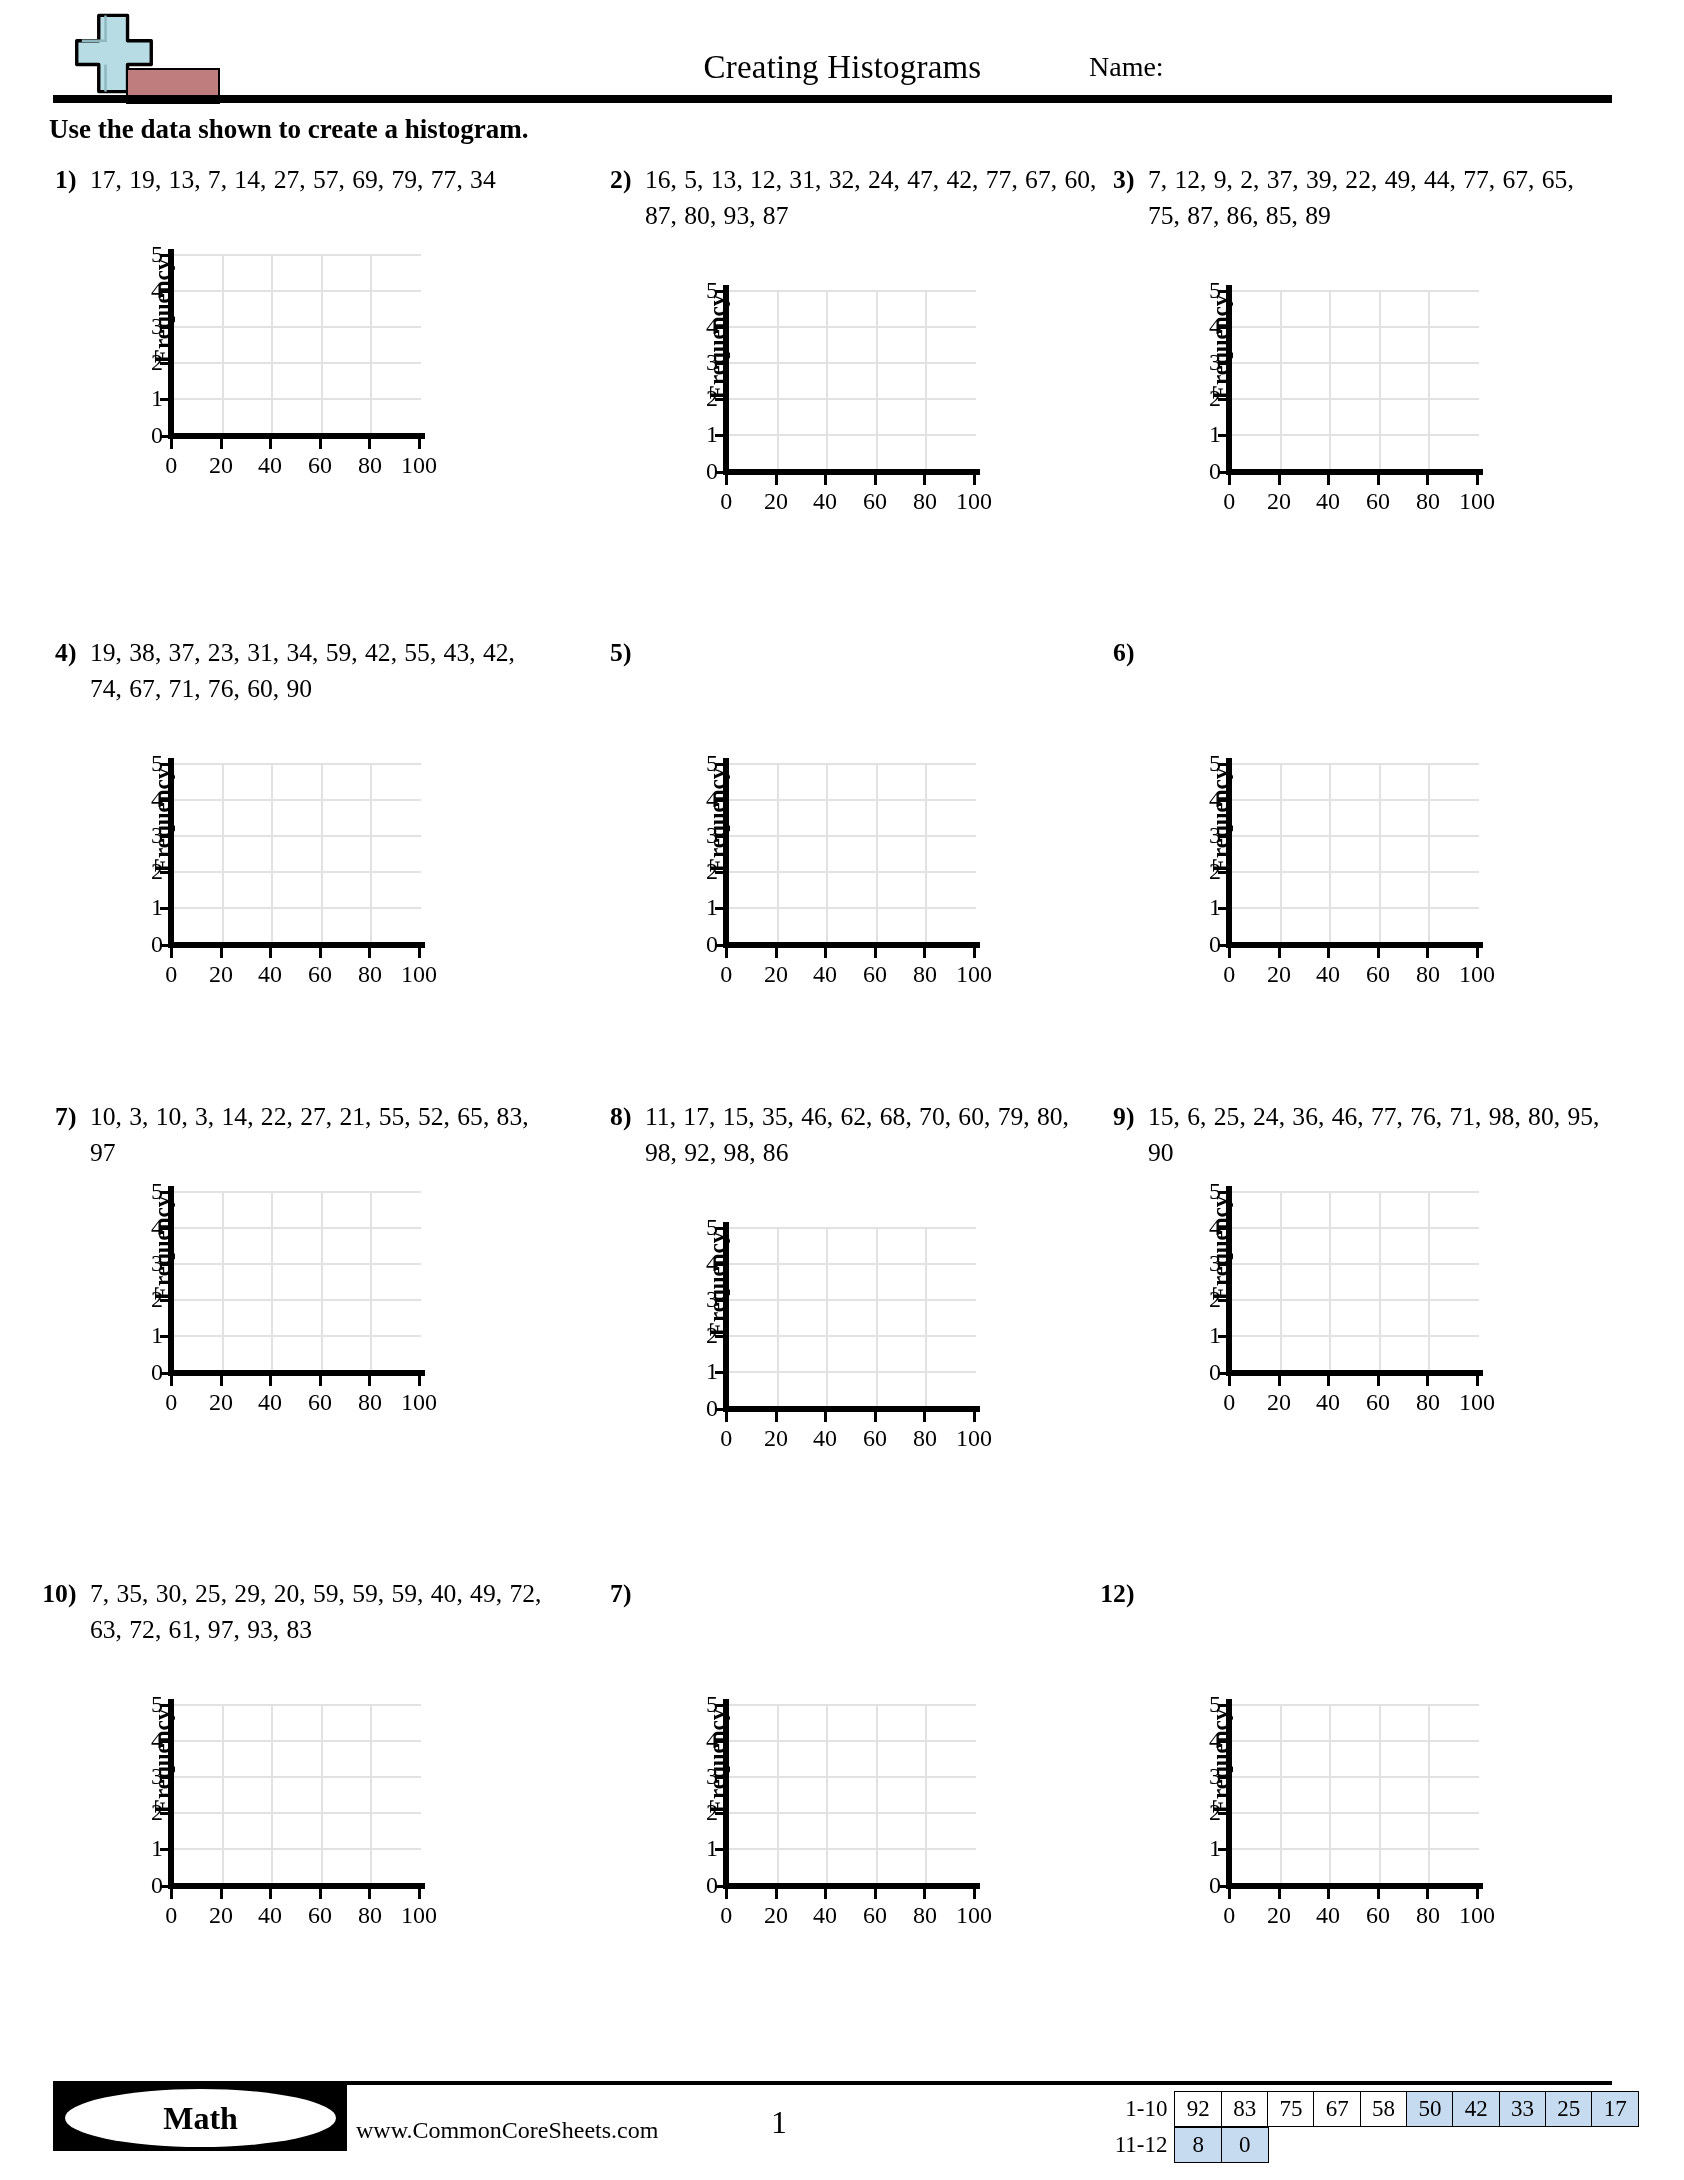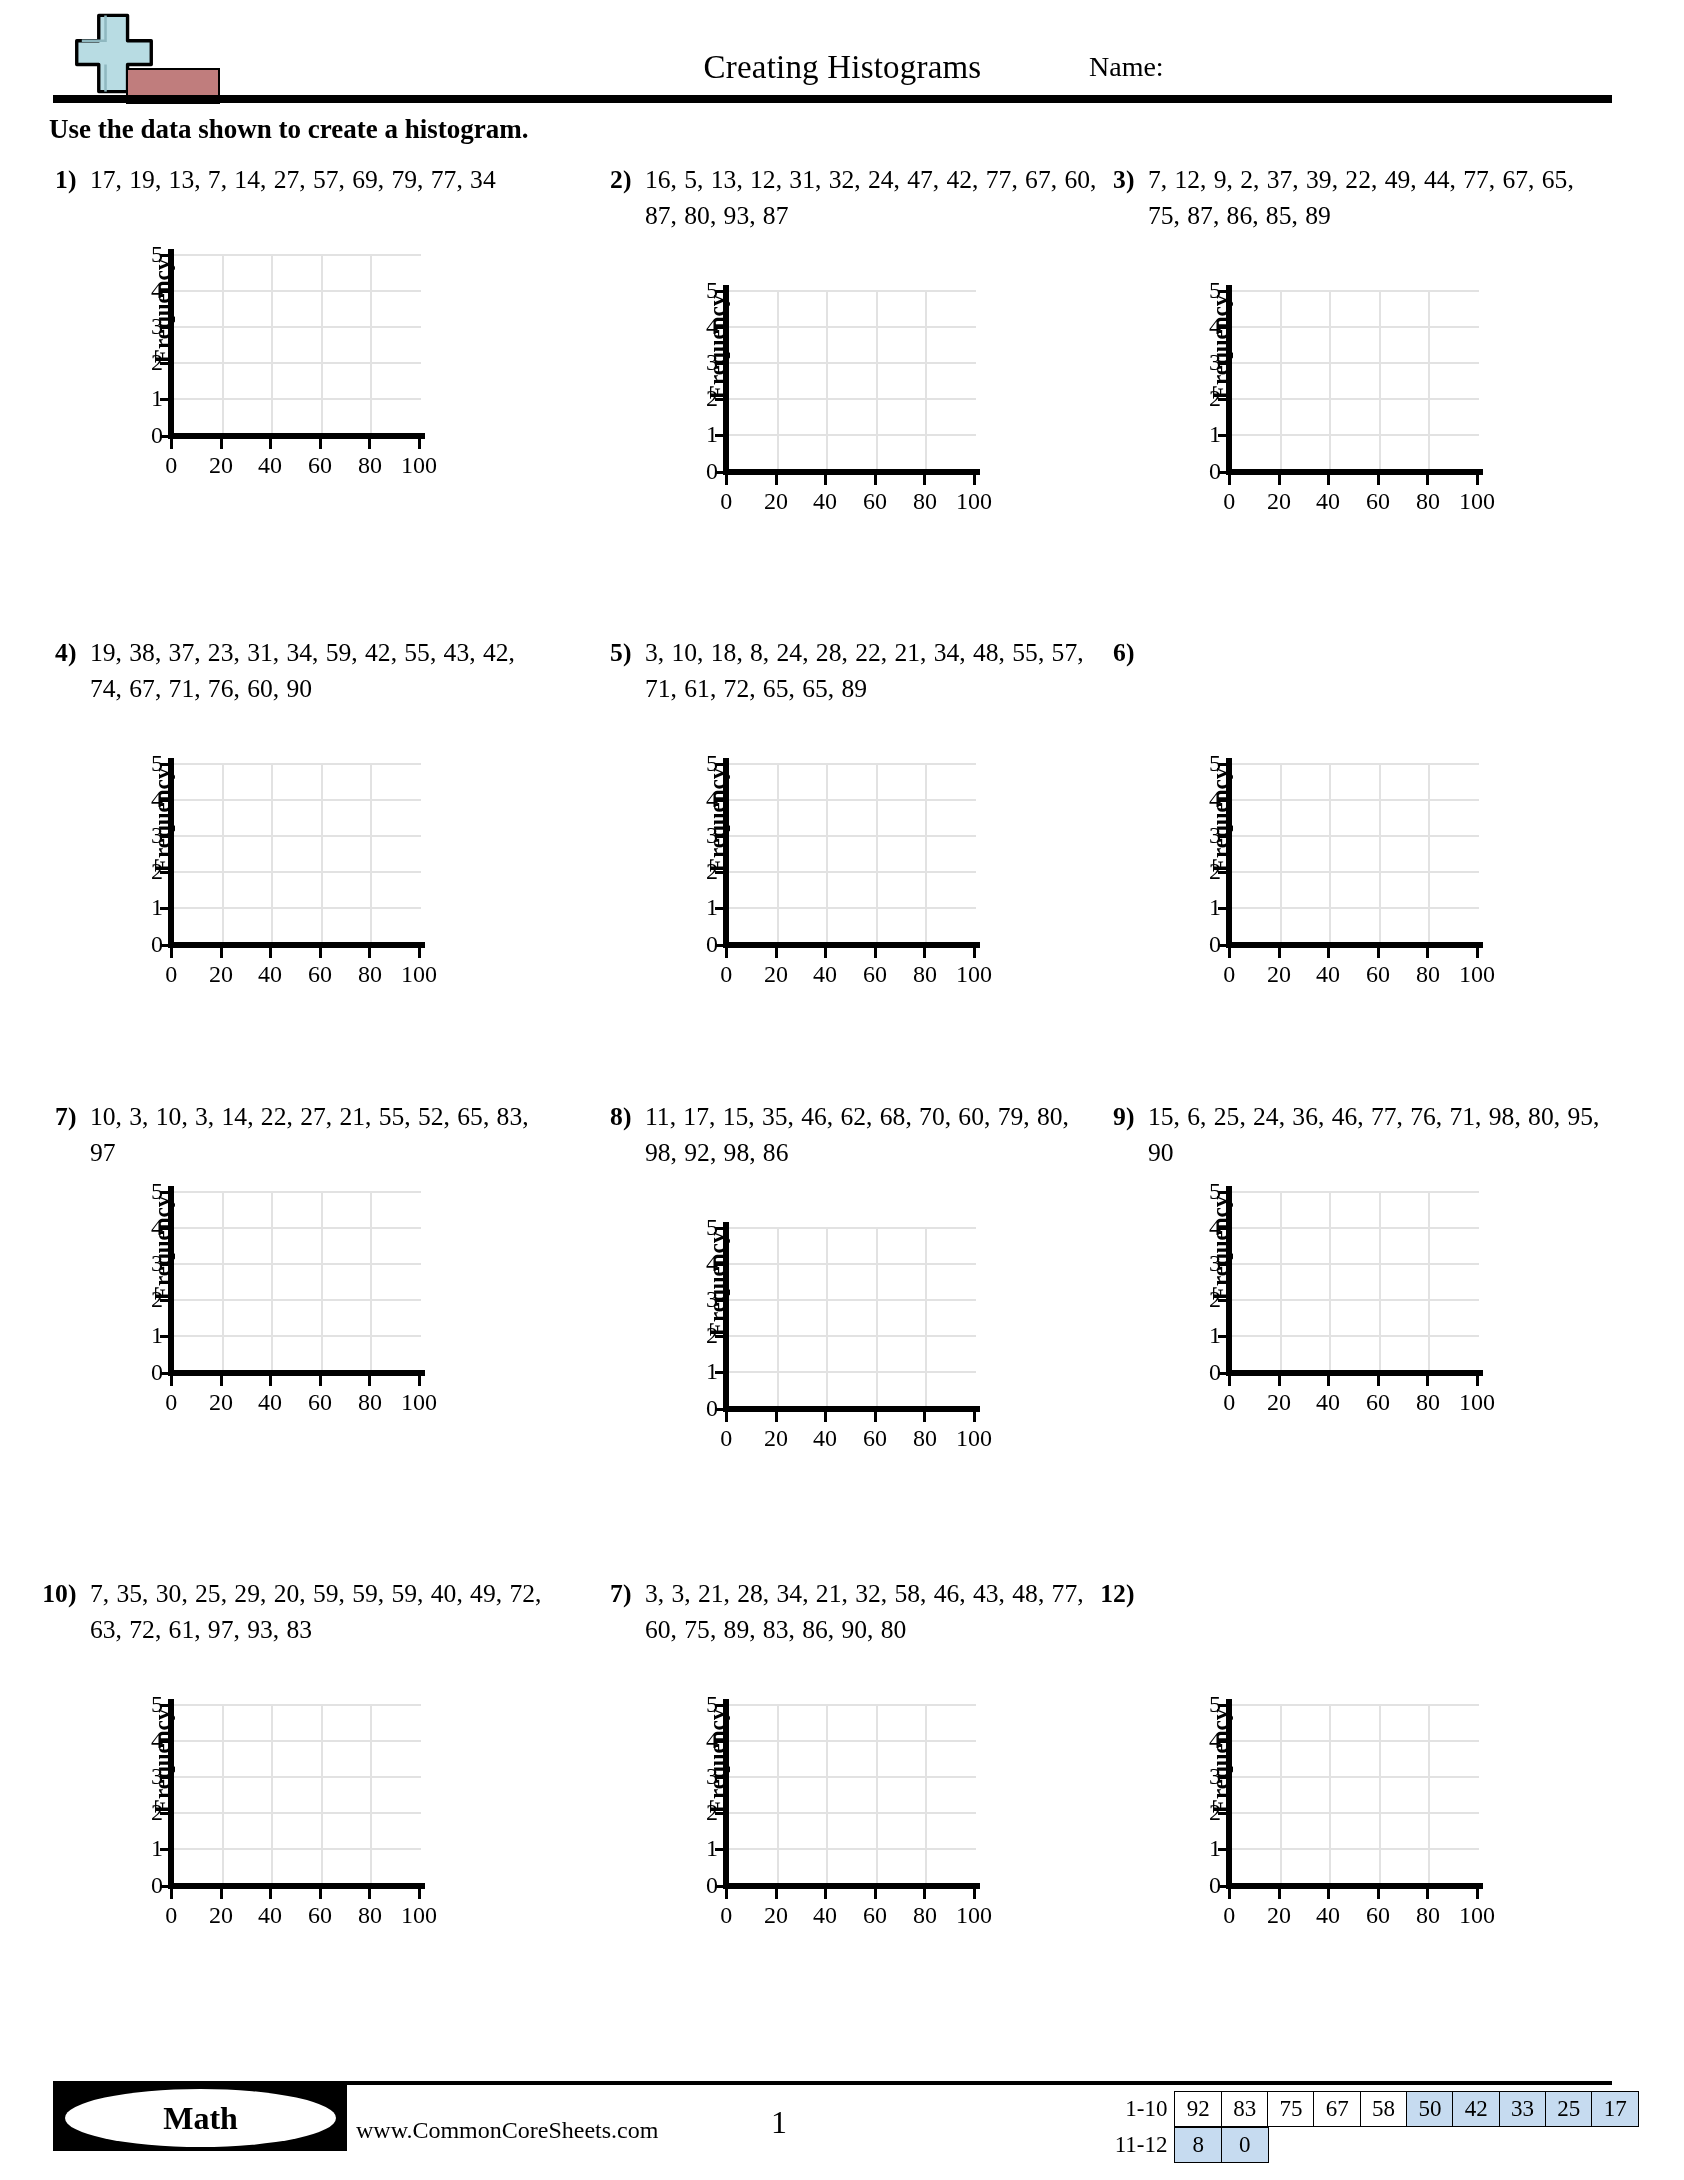--- a/index.html
+++ b/index.html
@@ -505,21 +505,20 @@
           <div class="xtick" style="left: 114px;">40</div>
           <div class="xtick" style="left: 164px;">60</div>
           <div class="xtick" style="left: 214px;">80</div>
           <div class="xtick" style="left: 263px;">100</div>
         </div>
       </div>
     </div>
     <div class="problem" style="left: 596px; top: 635px;">
       <div class="prob-head">
         <div class="prob-num">5)</div>
-        <div class="prob-data">3, 10, 18, 8, 24, 28, 22, 21, 34, 48, 55, 57, 71, 61, 72, 65, 65, 89</div>
       </div>
       <div class="chart" style="left: 78px; top: 128px;">
         <div class="ylabel">Frequency</div>
         <div class="yticks">
           <div class="ytick" style="top: 0px;">5</div>
           <div class="ytick" style="top: 36px;">4</div>
           <div class="ytick" style="top: 72px;">3</div>
           <div class="ytick" style="top: 108px;">2</div>
           <div class="ytick" style="top: 144px;">1</div>
           <div class="ytick" style="top: 181px;">0</div>
@@ -810,21 +809,20 @@
           <div class="xtick" style="left: 114px;">40</div>
           <div class="xtick" style="left: 164px;">60</div>
           <div class="xtick" style="left: 214px;">80</div>
           <div class="xtick" style="left: 263px;">100</div>
         </div>
       </div>
     </div>
     <div class="problem" style="left: 596px; top: 1576px;">
       <div class="prob-head">
         <div class="prob-num">7)</div>
-        <div class="prob-data">3, 3, 21, 28, 34, 21, 32, 58, 46, 43, 48, 77, 60, 75, 89, 83, 86, 90, 80</div>
       </div>
       <div class="chart" style="left: 78px; top: 128px;">
         <div class="ylabel">Frequency</div>
         <div class="yticks">
           <div class="ytick" style="top: 0px;">5</div>
           <div class="ytick" style="top: 36px;">4</div>
           <div class="ytick" style="top: 72px;">3</div>
           <div class="ytick" style="top: 108px;">2</div>
           <div class="ytick" style="top: 144px;">1</div>
           <div class="ytick" style="top: 181px;">0</div>

